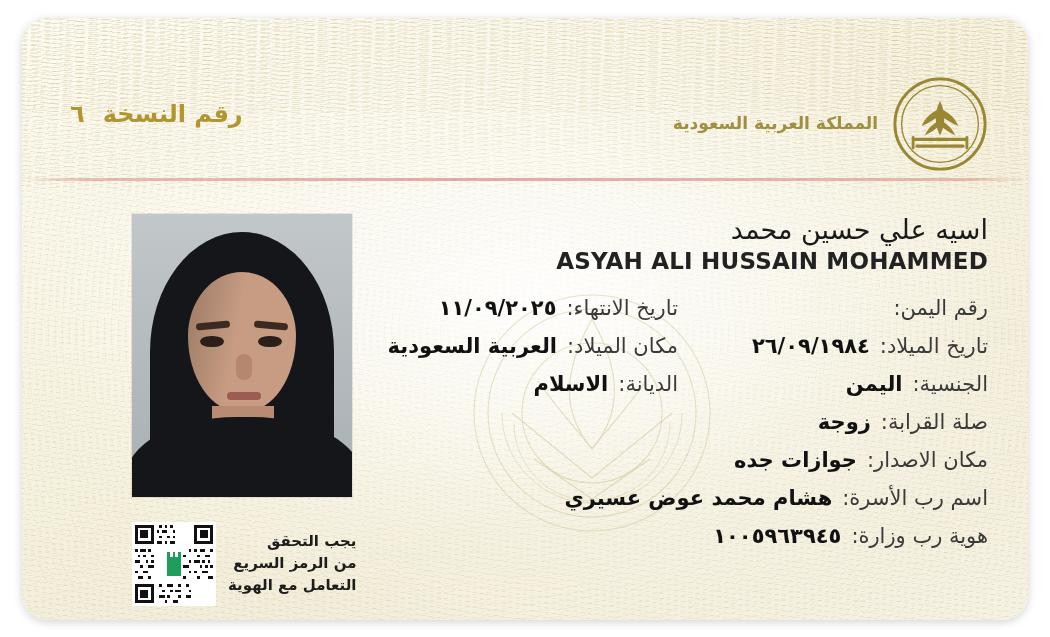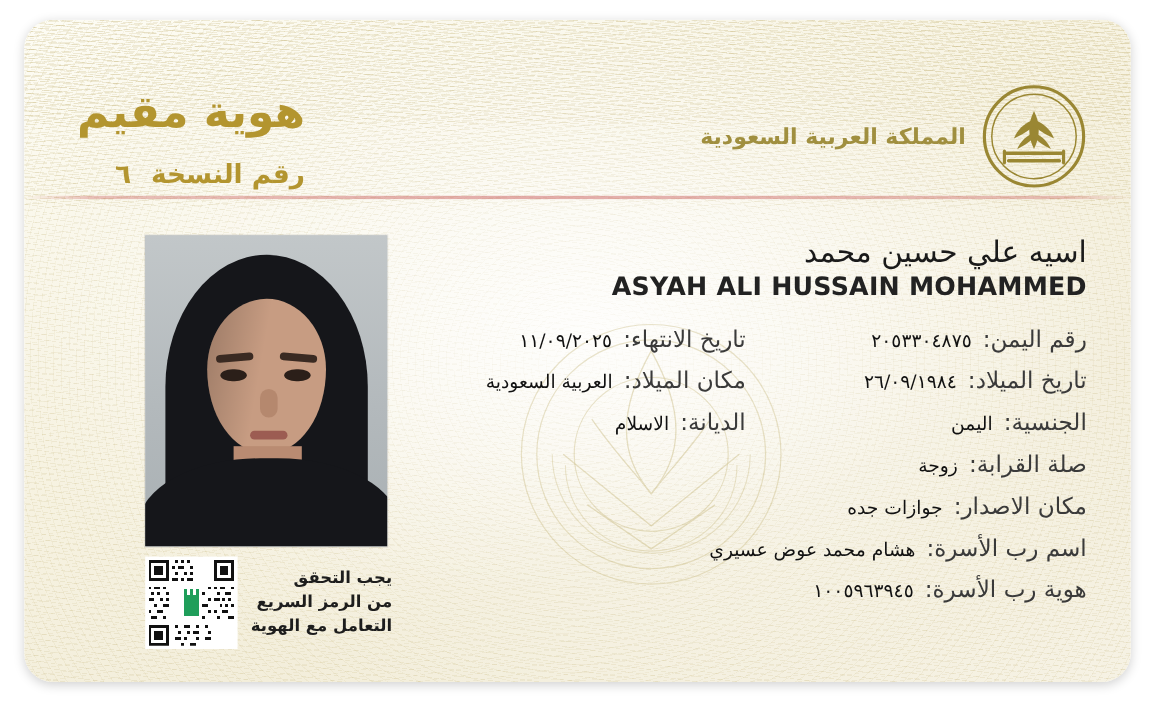--- a/index.html
+++ b/index.html
@@ -91,21 +91,21 @@
   }
   .emblem {
     width: 96px;
     height: 96px;
   }
   .ministry {
     text-align: center;
     color: #9c8836;
   }
   .ministry .ar-kingdom {
-    font-size: 20px;
+    font-size: 17px;
     letter-spacing: 0.5px;
     color: #a08f3f;
     line-height: 1.5;
     white-space: nowrap;
     font-weight: 600;
     text-align: right;
   }
   .ministry .ar-ministry {
     font-size: 25px;
     color: #9a8733;
@@ -220,21 +220,21 @@
     left: -6px; bottom: 0;
     width: 236px; height: 80px;
     background: #15161a;
     border-radius: 110px 110px 0 0 / 60px 60px 0 0;
   }
 
   
   .qr-block {
     position: absolute;
     left: 110px;
-    top: 488px;
+    top: 504px;
     display: flex;
     flex-direction: row-reverse;
     align-items: center;
     gap: 12px;
     direction: rtl;
   }
   .qr {
     width: 84px;
     height: 84px;
     background: #ffffff;
@@ -291,23 +291,23 @@
     gap: 10px;
   }
   .pair.wide { width: 310px; }
   .pair .lbl {
     font-size: 21px;
     color: #3a3a3a;
     font-weight: 500;
     white-space: nowrap;
   }
   .pair .val {
-    font-size: 17px;
+    font-size: 21px;
     color: #111;
-    font-weight: 400;
+    font-weight: 700;
     white-space: nowrap;
   }
 
   .row.single .pair { width: auto; }
 </style>
 </head>
 <body>
 
 <div id="card">
 
@@ -352,21 +352,20 @@
       <path d="M26 73 L74 73" stroke="#9a8733" stroke-width="3.4" stroke-linecap="round"></path>
       <path d="M22 64 L22 75" stroke="#9a8733" stroke-width="3" stroke-linecap="round"></path>
       <path d="M78 64 L78 75" stroke="#9a8733" stroke-width="3" stroke-linecap="round"></path>
     </svg>
     <div class="ministry">
       <div class="ar-kingdom">المملكة العربية السعودية</div>
     </div>
   </div>
 
   <div class="header-left">
-    <div class="title-main">هوية مقيم</div>
     <div class="copy-row">
       <span class="label">رقم النسخة</span>
       <span class="value">٦</span>
     </div>
   </div>
 
   <div class="photo-frame">
     <div class="photo-bg"></div>
     <div class="ph-hair"></div>
     <div class="ph-face"></div>
@@ -474,21 +473,20 @@
 
   <div class="data">
     <div class="name-ar">اسيه علي حسين محمد</div>
     <div class="name-en">ASYAH ALI HUSSAIN MOHAMMED</div>
 
     <div class="rows">
 
       <div class="row">
         <div class="pair wide">
           <span class="lbl">رقم اليمن:</span>
-          <span class="val">٢٠٥٣٣٠٤٨٧٥</span>
         </div>
         <div class="pair">
           <span class="lbl">تاريخ الانتهاء:</span>
           <span class="val">١١/٠٩/٢٠٢٥</span>
         </div>
       </div>
 
       <div class="row">
         <div class="pair wide">
           <span class="lbl">تاريخ الميلاد:</span>
@@ -527,21 +525,21 @@
 
       <div class="row single">
         <div class="pair">
           <span class="lbl">اسم رب الأسرة:</span>
           <span class="val">هشام محمد عوض عسيري</span>
         </div>
       </div>
 
       <div class="row single">
         <div class="pair">
-          <span class="lbl">هوية رب الأسرة:</span>
+          <span class="lbl">هوية رب وزارة:</span>
           <span class="val">١٠٠٥٩٦٣٩٤٥</span>
         </div>
       </div>
 
     </div>
   </div>
 
 </div>
 
 </body></html>

